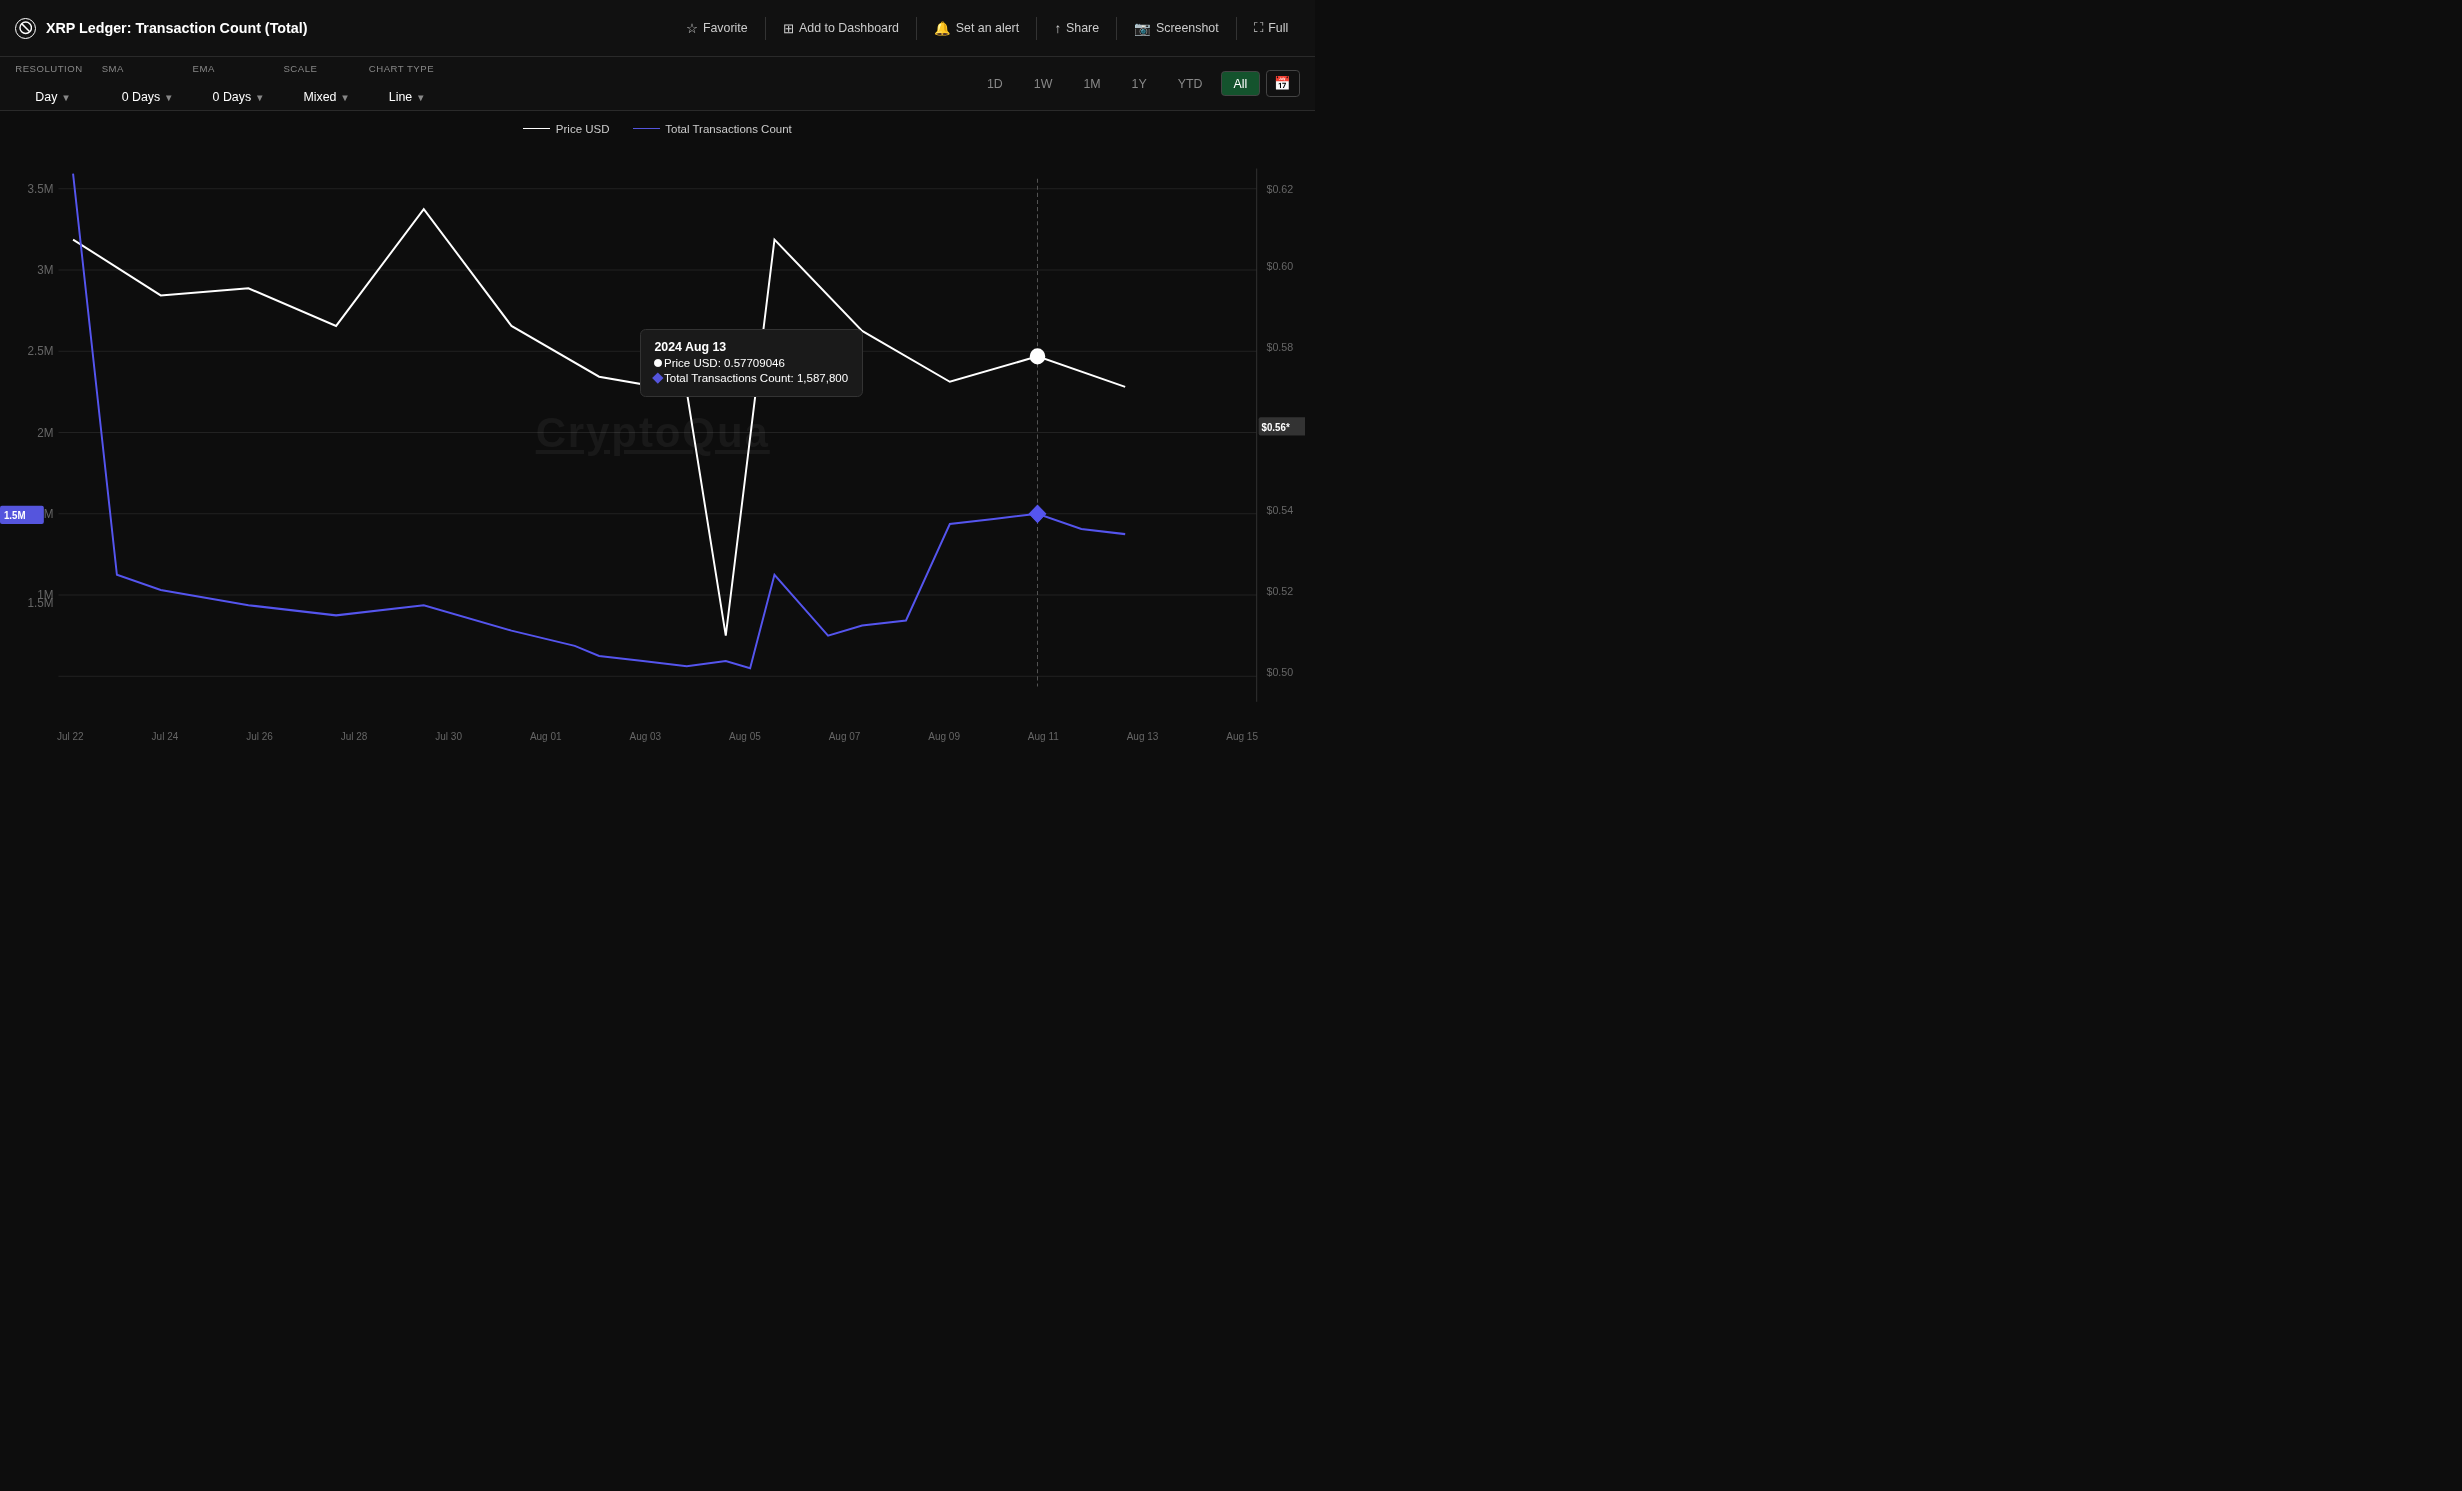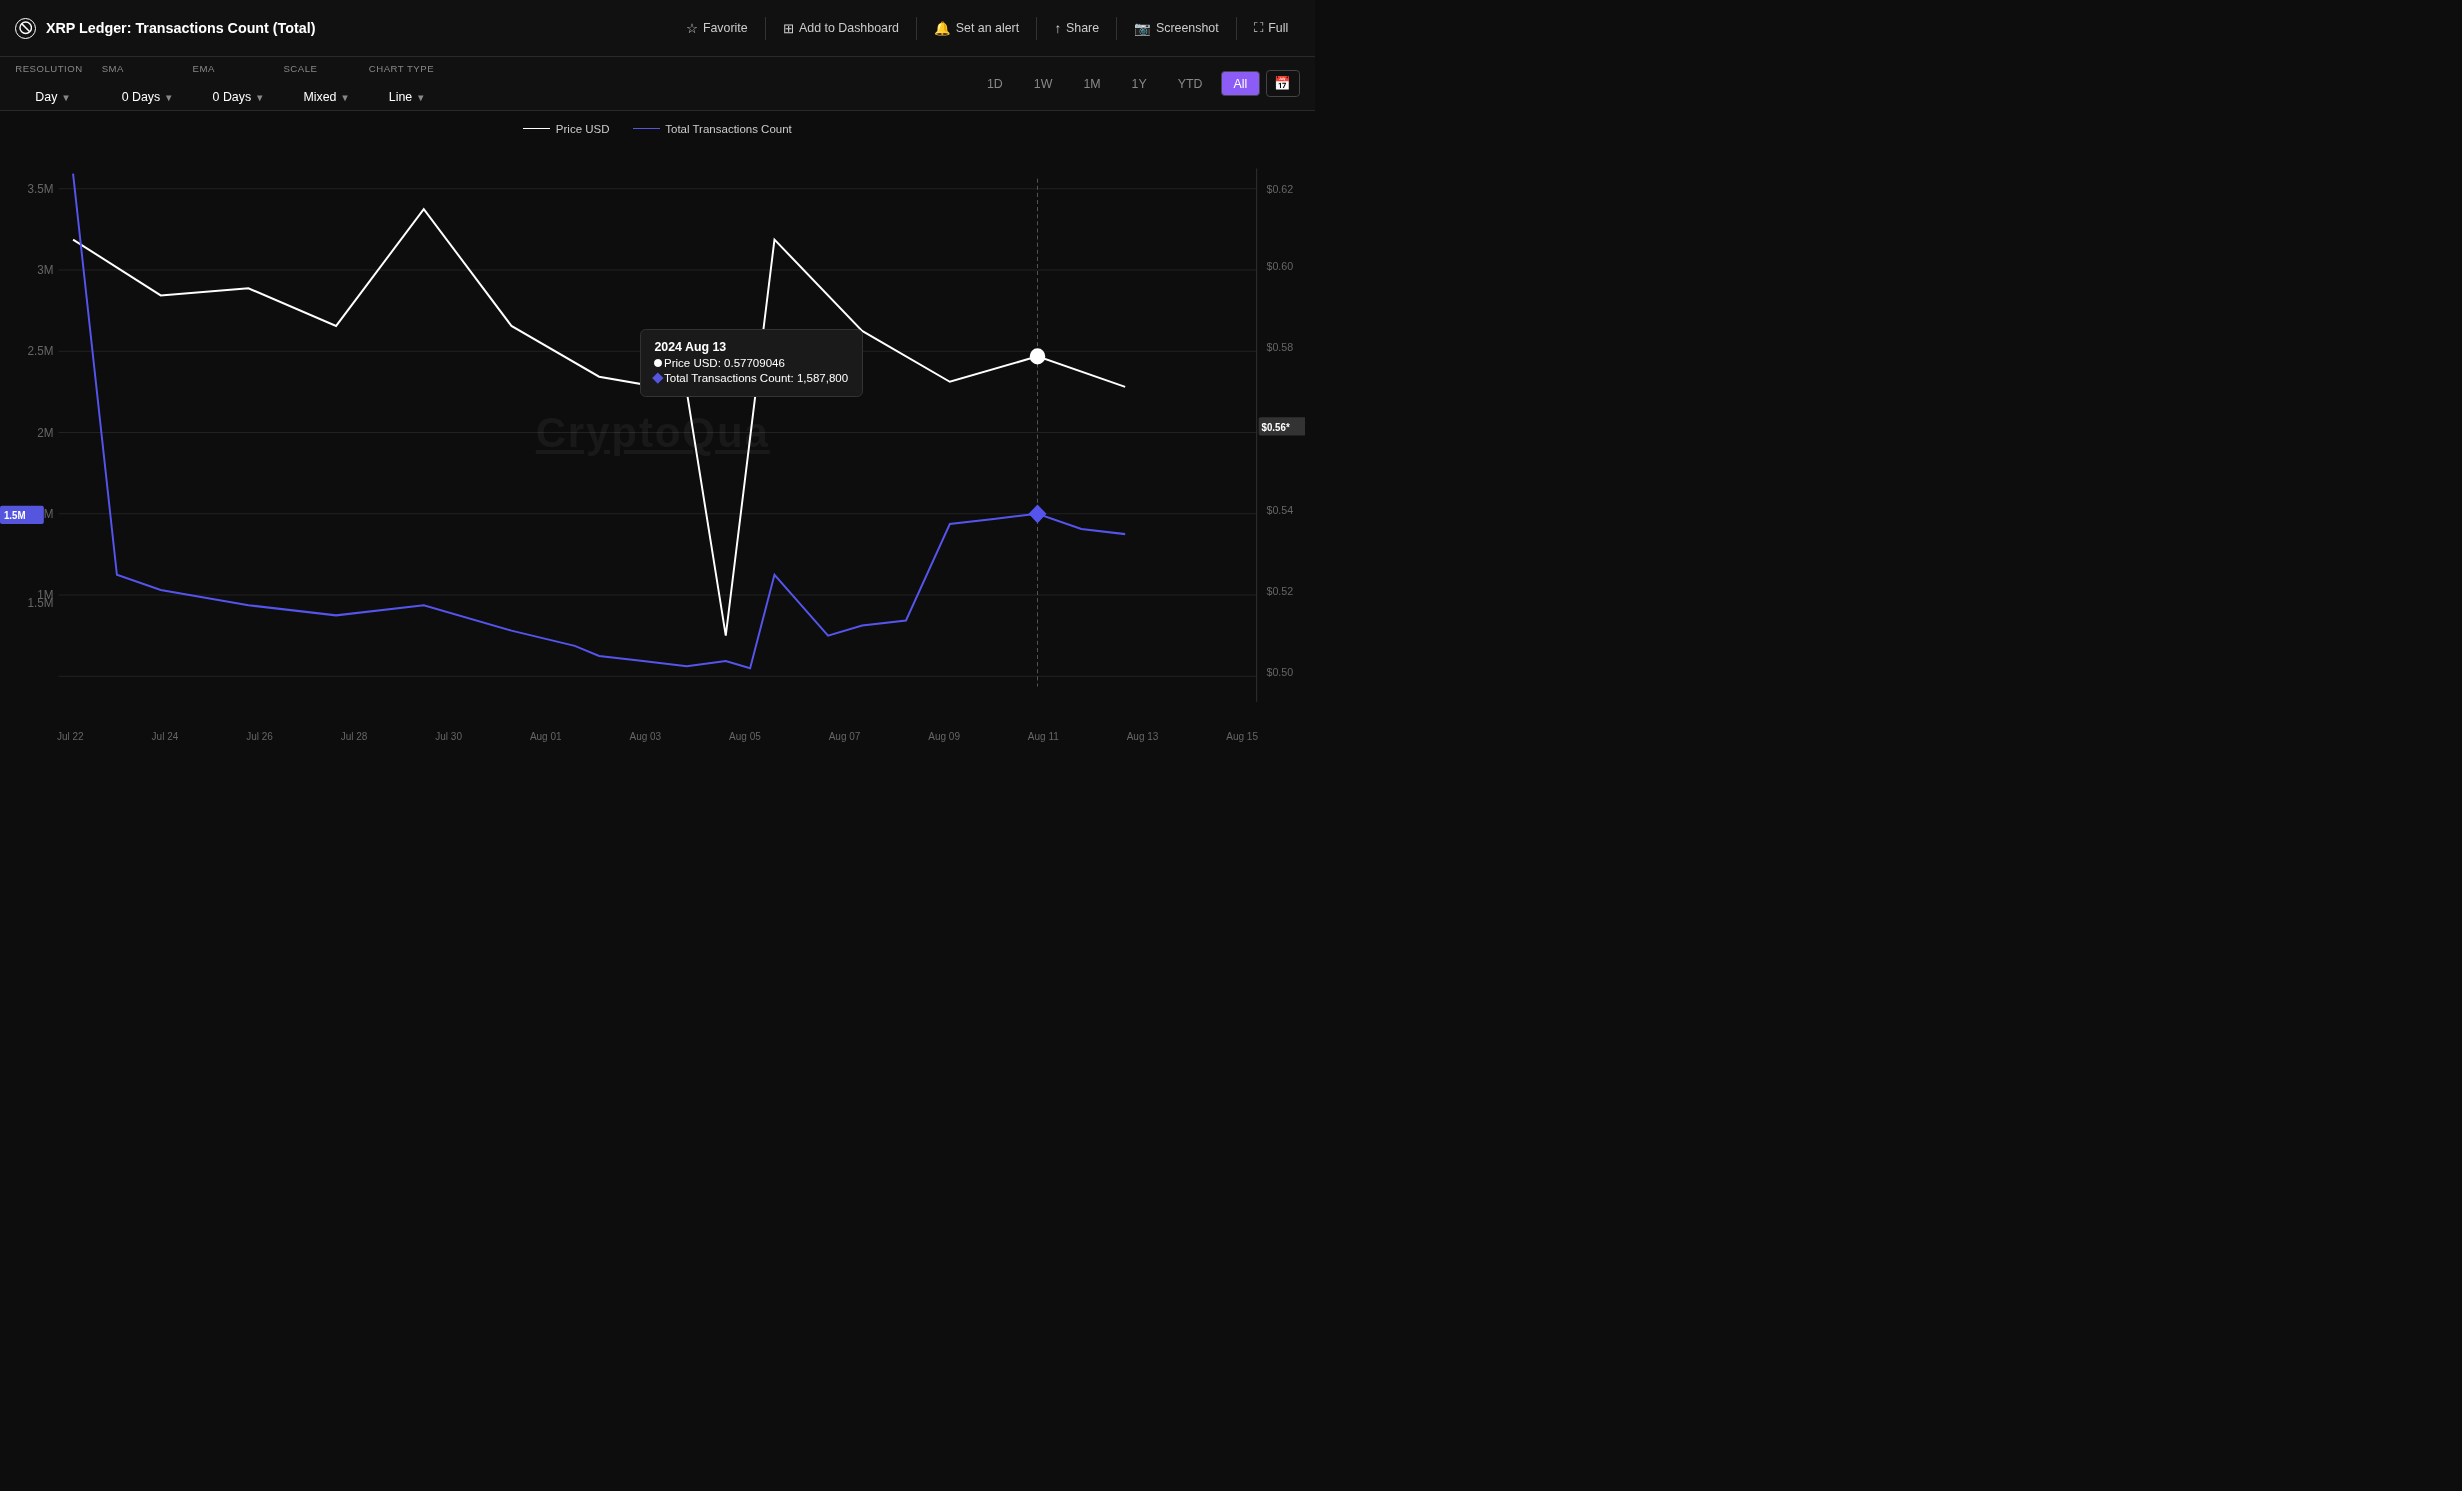--- a/index.html
+++ b/index.html
@@ -117,21 +117,21 @@
     .time-btn {
       padding: 4.8px 11.5px;
       background: transparent;
       border: 1px solid transparent;
       color: #888;
       font-size: 12.4px;
       cursor: pointer;
       border-radius: 3.8px;
     }
     .time-btn.active {
-      background: #8b5cf6;
+      background: #14532d;
       border-color: #444;
       color: #fff;
     }
     .calendar-btn {
       padding: 4.8px 7.6px;
       background: transparent;
       border: 1px solid #444;
       color: #888;
       cursor: pointer;
       border-radius: 3.8px;
@@ -248,21 +248,21 @@
 <body>
 
 <div class="header">
   <div class="header-left">
     <div class="logo-icon">
       <svg width="13.4" height="13.4" viewBox="0 0 14 14">
           <circle cx="7" cy="7" r="6" stroke="#fff" stroke-width="1.5" fill="none"></circle>
           <line x1="3" y1="3" x2="11" y2="11" stroke="#fff" stroke-width="1.5"></line>
         </svg>
     </div>
-    <span class="page-title">XRP Ledger: Transactions Count (Total)</span>
+    <span class="page-title">XRP Ledger: Transaction Count (Total)</span>
   </div>
   <div class="header-actions">
     <button class="header-btn">
       <span class="btn-icon">☆</span>
       <span>Favorite</span>
     </button>
     <div class="header-divider"></div>
     <button class="header-btn">
       <span class="btn-icon">⊞</span>
       <span>Add to Dashboard</span>

